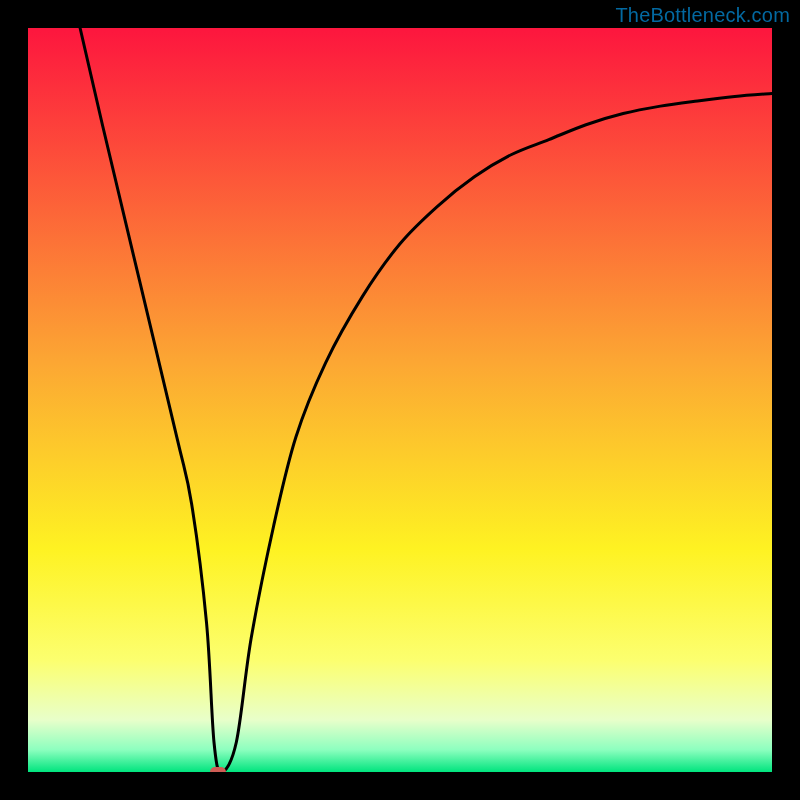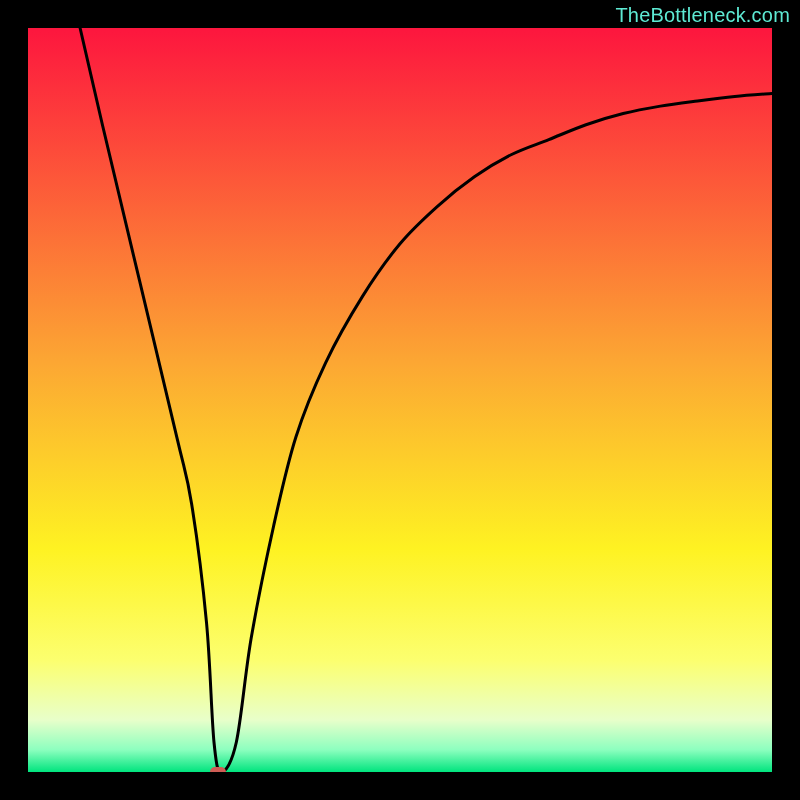--- a/index.html
+++ b/index.html
@@ -29,21 +29,21 @@
     position: absolute;
     left: 0;
     top: 0;
     width: 100%;
     height: 100%;
   }
   .watermark {
     position: absolute;
     top: 4px;
     right: 10px;
-    color: #5eead4;
+    color: #0369a1;
     font-size: 20px;
     letter-spacing: 0.2px;
     font-weight: 500;
   }
   svg.curve {
     position: absolute;
     left: 0;
     top: 0;
     width: 100%;
     height: 100%;

